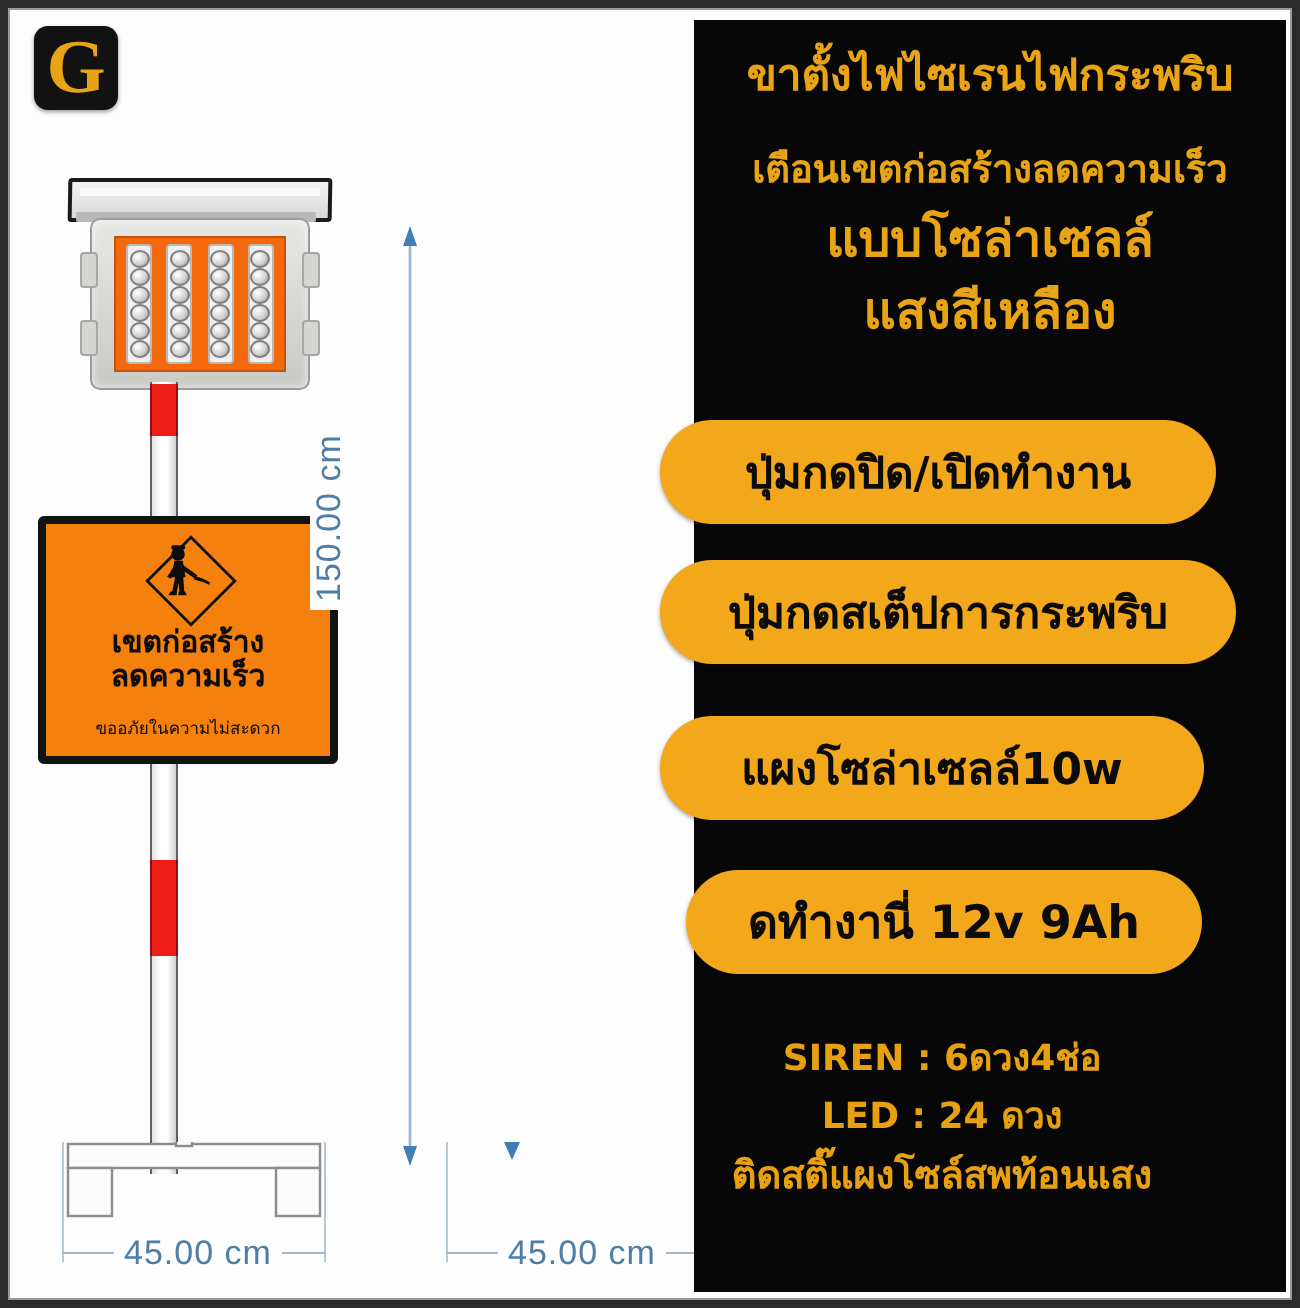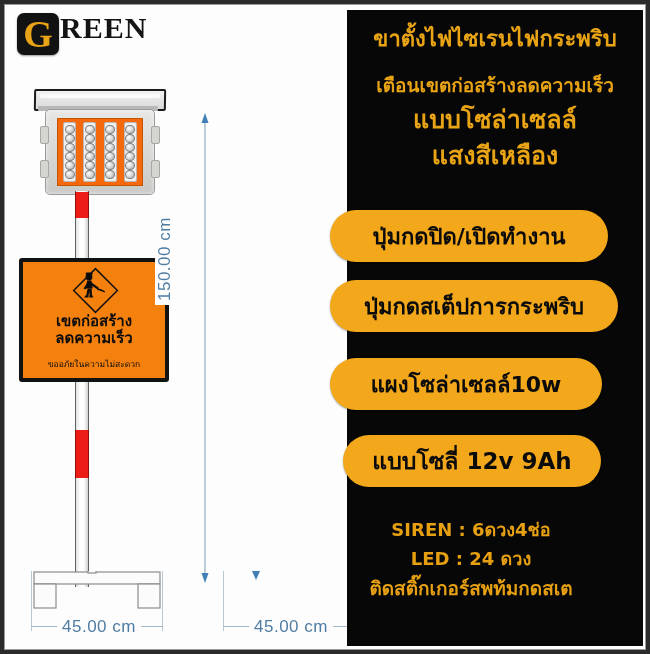--- a/index.html
+++ b/index.html
@@ -262,21 +262,20 @@
 </style>
 </head>
 <body>
 
 <div class="frame">
  <div class="canvas">
 
   <div class="logo">
     <div class="logo-badge">G</div>
     <div class="logo-text">
-      <div class="logo-main">REEN</div>
     </div>
   </div>
 
   <div class="front-view">
 
     <div class="solar-top"></div>
     <div class="solar-shadow"></div>
 
     <div class="led-box">
       <div class="lug l1"></div>
@@ -403,22 +402,22 @@
       <div class="hl1">ขาตั้งไฟไซเรนไฟกระพริบ</div>
       <div class="hl2">เตือนเขตก่อสร้างลดความเร็ว</div>
       <div class="hl3">แบบโซล่าเซลล์</div>
       <div class="hl4">แสงสีเหลือง</div>
     </div>
   </div>
 
   <div class="pill" id="pill2">ปุ่มกดสเต็ปการกระพริบ</div>
   <div class="pill" id="pill1">ปุ่มกดปิด/เปิดทำงาน</div>
   <div class="pill" id="pill3">แผงโซล่าเซลล์10w</div>
-  <div class="pill" id="pill4">แบบโซลี่ 12v 9Ah</div>
+  <div class="pill" id="pill4">ดทำงานี่ 12v 9Ah</div>
 
   <div class="specs">
     <div class="spec">SIREN : 6ดวง4ช่อ</div>
     <div class="spec">LED :  24 ดวง</div>
-    <div class="spec s4">ติดสติ๊กเกอร์สพท้มกดสเต</div>
+    <div class="spec s4">ติดสติ๊แผงโซล์สพท้อนแสง</div>
   </div>
 
  </div>
 </div>
 
 </body></html>

